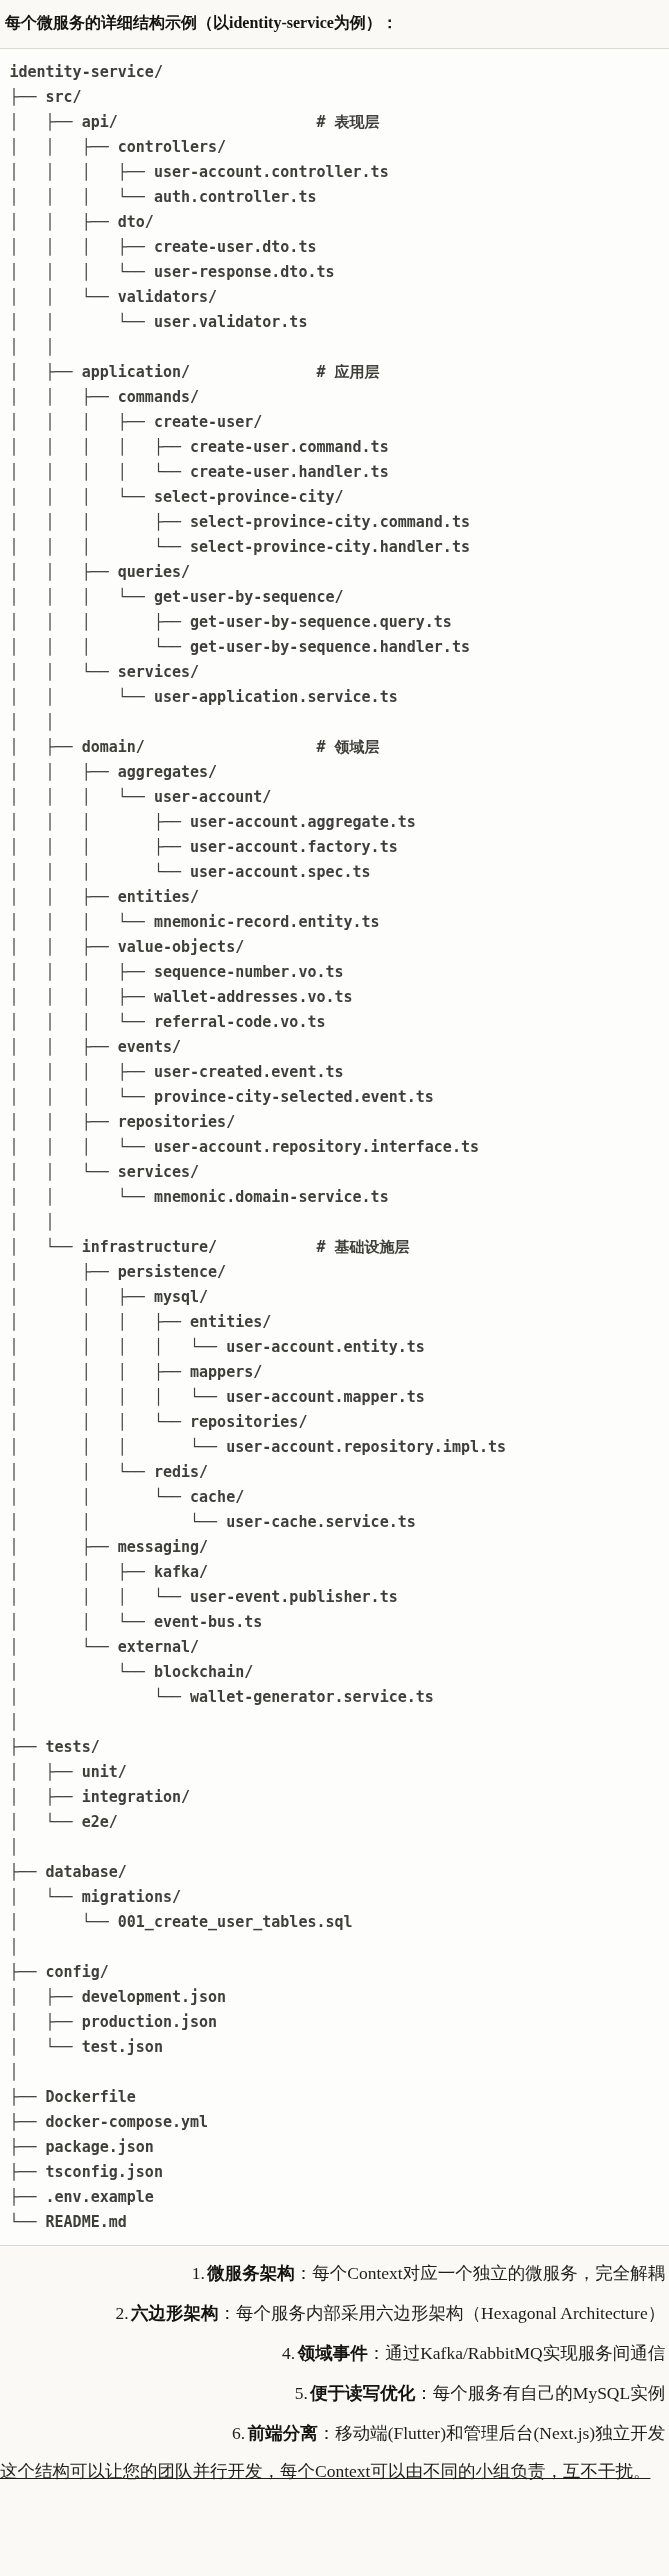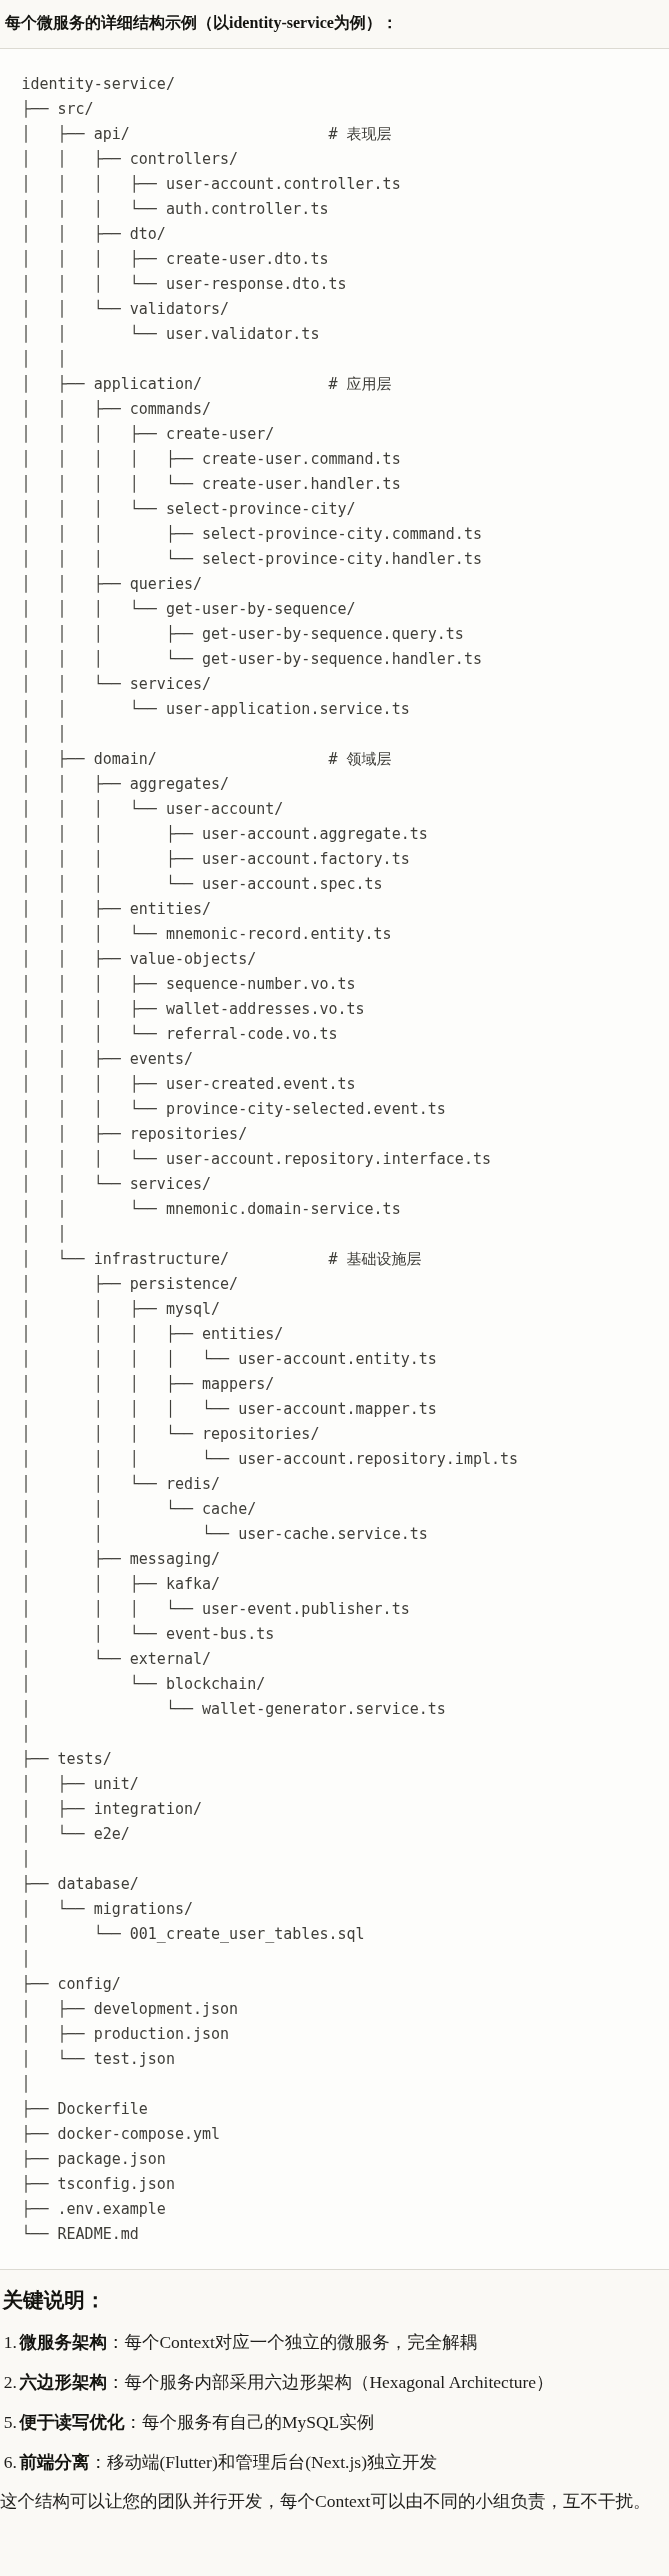--- a/index.html
+++ b/index.html
@@ -24,57 +24,60 @@
   .code-block {
     margin-top: 8.8px;
     background: #fdfdfb;
     border-top: 0.6px solid #dcdad2;
     border-bottom: 0.6px solid #dcdad2;
     padding: 10.6px 9.4px 10px 9.4px;
     box-sizing: border-box;
     width: 669px;
   }
   .code-block pre {
-    margin: 12px;
+    margin: 0;
     font-family: "DejaVu Sans Mono", "Liberation Mono", monospace;
     font-size: 15px;
     line-height: 25px;
     color: #3f3e39;
     white-space: pre;
+    font-weight: bold;
   }
   .notes {
     padding: 0 3.8px 0 2.5px;
   }
   .notes-heading {
     margin-top: 16.3px;
     font-size: 20.6px;
     line-height: 29px;
     font-weight: bold;
     color: #13130f;
   }
   .note-item {
     margin-top: 15px;
     font-size: 17.5px;
     line-height: 25px;
     color: #1f1e1b;
     padding-left: 1.3px;
+    text-align: right;
   }
   .note-num {
     margin-right: 2.5px;
   }
   .note-term {
     font-weight: bold;
     color: #13130f;
   }
   .closing-note {
     margin-top: 13.8px;
     margin-left: -2.5px;
     font-size: 17.5px;
     line-height: 25px;
     color: #1f1e1b;
+    text-decoration: underline;
   }
 </style>
 </head>
 <body>
 
 <div class="page-title">每个微服务的详细结构示例（以identity-service为例）：</div>
 
 <div class="code-block">
   <pre>identity-service/
 ├── src/
@@ -159,31 +162,33 @@
 │
 ├── Dockerfile
 ├── docker-compose.yml
 ├── package.json
 ├── tsconfig.json
 ├── .env.example
 └── README.md</pre>
 </div>
 
 <div class="notes">
-  <div class="notes-heading">关键说明：</div>
 
   <div class="note-item">
     <span class="note-num">1.</span><span class="note-term">微服务架构</span><span class="note-rest">：每个Context对应一个独立的微服务，完全解耦</span>
   </div>
 
   <div class="note-item">
     <span class="note-num">2.</span><span class="note-term">六边形架构</span><span class="note-rest">：每个服务内部采用六边形架构（Hexagonal Architecture）</span>
   </div>
 
 
+  <div class="note-item">
+    <span class="note-num">4.</span><span class="note-term">领域事件</span><span class="note-rest">：通过Kafka/RabbitMQ实现服务间通信</span>
+  </div>
 
   <div class="note-item">
     <span class="note-num">5.</span><span class="note-term">便于读写优化</span><span class="note-rest">：每个服务有自己的MySQL实例</span>
   </div>
 
   <div class="note-item">
     <span class="note-num">6.</span><span class="note-term">前端分离</span><span class="note-rest">：移动端(Flutter)和管理后台(Next.js)独立开发</span>
   </div>
 
   <div class="closing-note">这个结构可以让您的团队并行开发，每个Context可以由不同的小组负责，互不干扰。</div>

